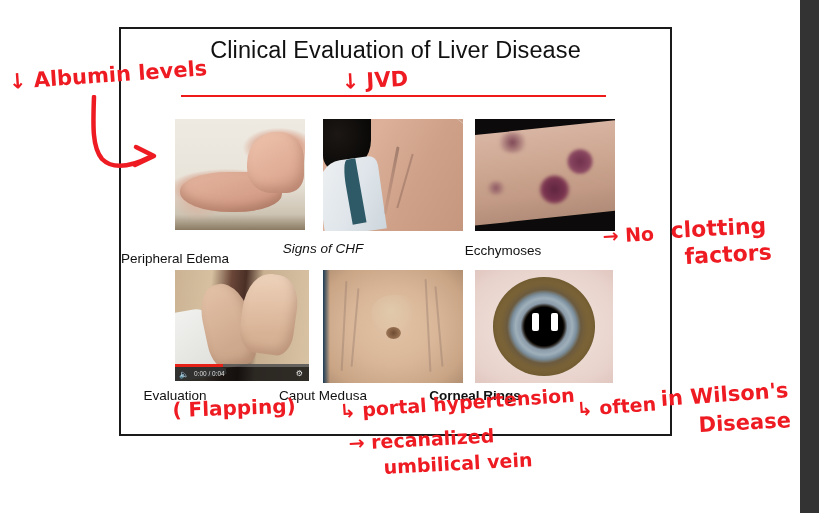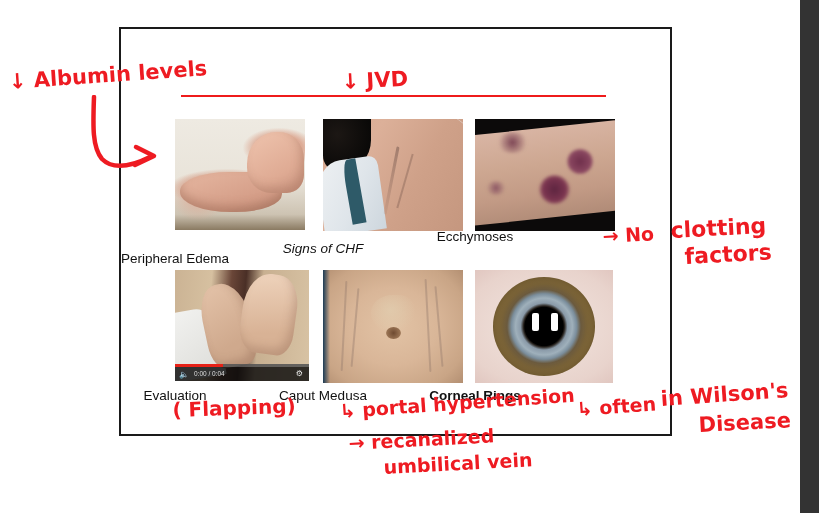--- a/index.html
+++ b/index.html
@@ -229,20 +229,21 @@
 </style>
 </head>
 <body>
 
 <div id="stage">
 
   <div class="right-strip"></div>
 
   <div class="slide">
 
+    <div class="slide-title">Clinical Evaluation of Liver Disease</div>
     <div class="title-rule"></div>
 
     <div class="grid">
 
       <div class="cell c1">
         <div class="thumb t-a">
           <div class="ph-edema"></div>
         </div>
         <div class="caption" style="top:132px;">Peripheral Edema</div>
       </div>
@@ -264,21 +265,21 @@
       <div class="cell c3">
         <div class="thumb t-c">
           <div class="ph-ecchy">
             <div class="arm"></div>
             <div class="br b3"></div>
             <div class="br b4"></div>
             <div class="br b2"></div>
             <div class="br b1"></div>
           </div>
         </div>
-        <div class="caption" style="top:110px;">Ecchymoses</div>
+        <div class="caption" style="top:124px;margin-left:28px;">Ecchymoses</div>
       </div>
 
       <div class="cell c4">
         <div class="thumb t-d">
           <div class="ph-asterixis">
             <div class="sleeve"></div>
             <div class="handA"></div>
             <div class="handB"></div>
             <div class="vbar">
               <div class="prog">

